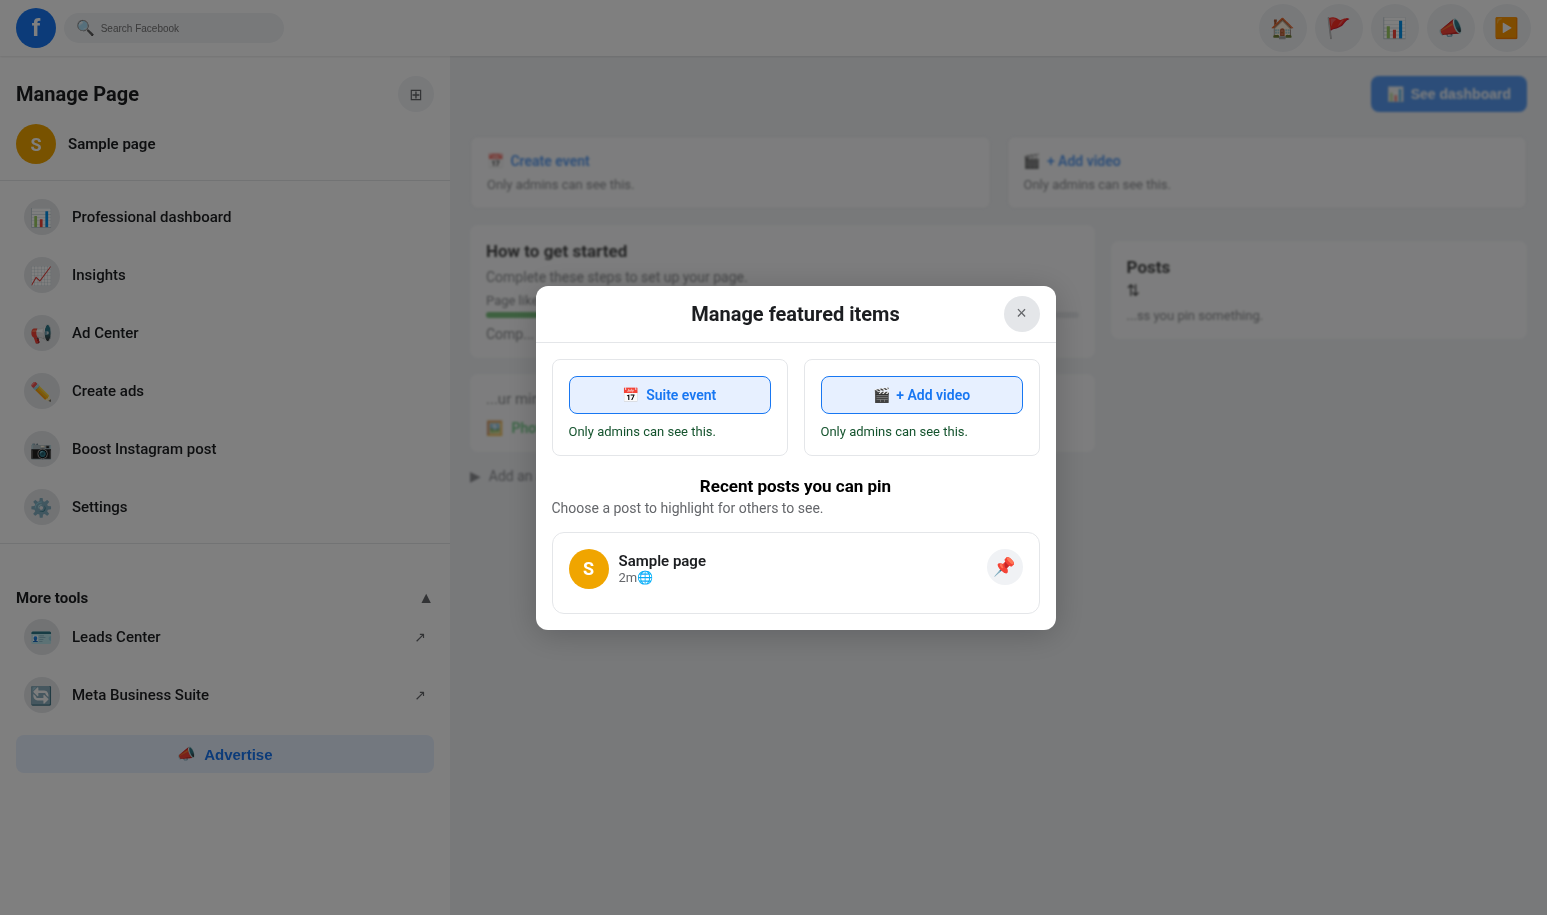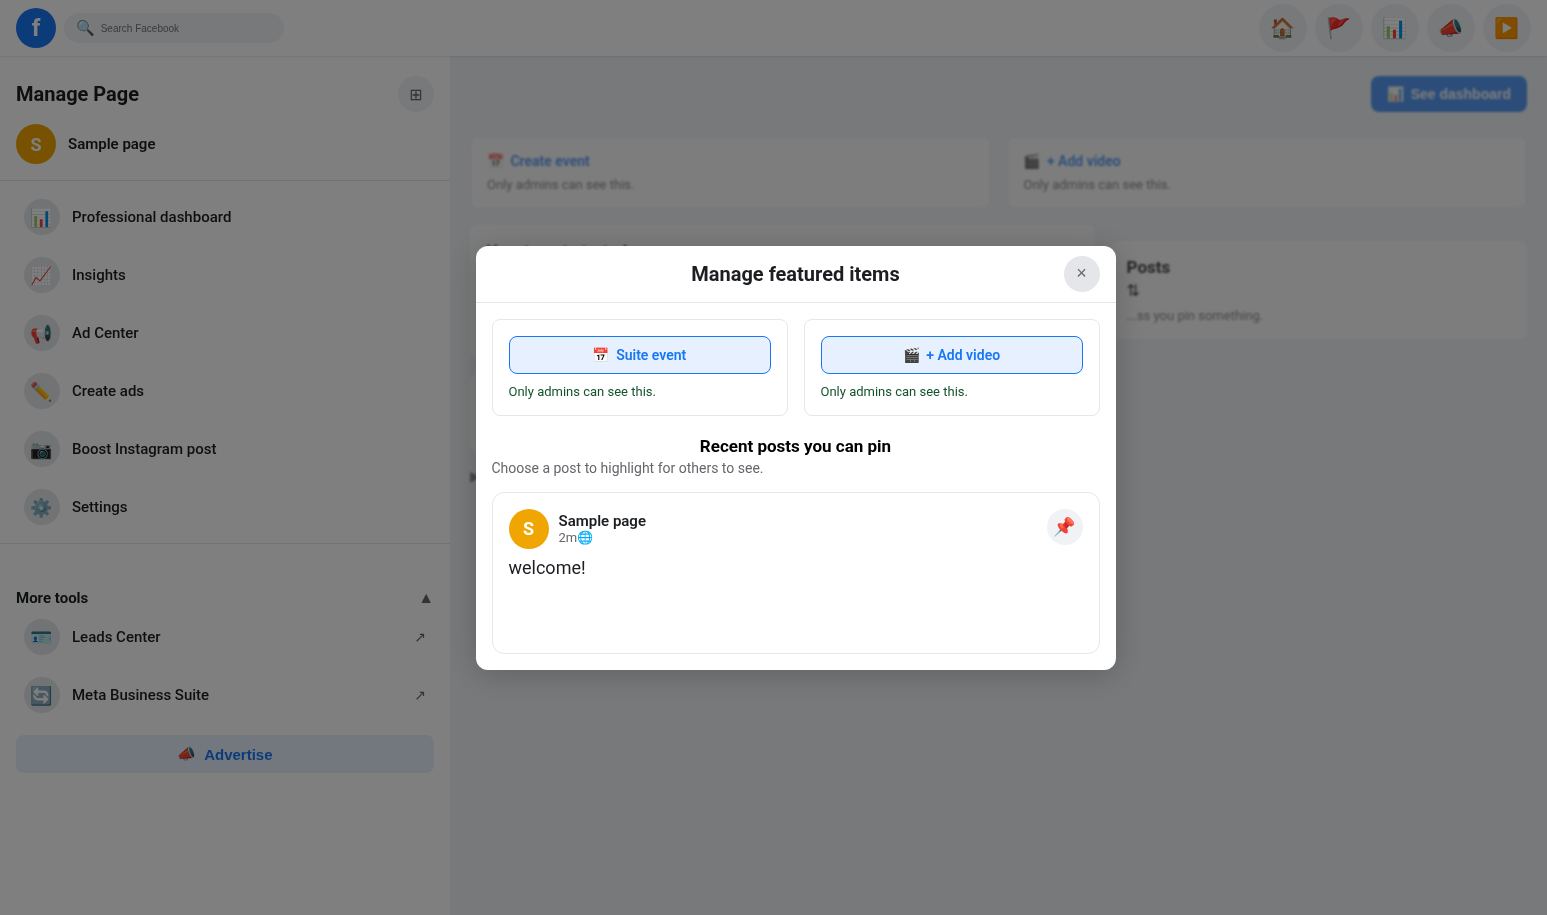--- a/index.html
+++ b/index.html
@@ -159,21 +159,21 @@
     .posts-right-title { font-size: 17px; font-weight: 700; }
     .pin-message { font-size: 13px; color: #65676b; margin-top: 8px; }
 
     
     .overlay {
       position: fixed; top: 0; left: 0; right: 0; bottom: 0;
       background: rgba(0,0,0,0.5); z-index: 200;
       display: flex; align-items: center; justify-content: center;
     }
     .modal {
-      background: #fff; border-radius: 12px; width: 640px; max-width: 95vw;
+      background: #fff; border-radius: 12px; width: 520px; max-width: 95vw;
       max-height: 80vh; overflow-y: auto;
       box-shadow: 0 4px 32px rgba(0,0,0,0.2);
       margin-left: 44px;
     }
     .modal-header {
       display: flex; align-items: center; justify-content: center;
       padding: 16px; border-bottom: 1px solid #e4e6e9; position: relative;
     }
     .modal-title { font-size: 20px; font-weight: 700; color: #1c1e21; }
     .modal-close {
@@ -425,18 +425,17 @@
               <div class="post-time">
                 <span>2m</span>
                 <span>🌐</span>
               </div>
             </div>
           </div>
           <button class="pin-btn">
             <span>📌</span>
           </button>
         </div>
-        <div class="post-content">welcome!</div>
       </div>
 
     </div>
   </div>
 </div>
 
 </body></html>

